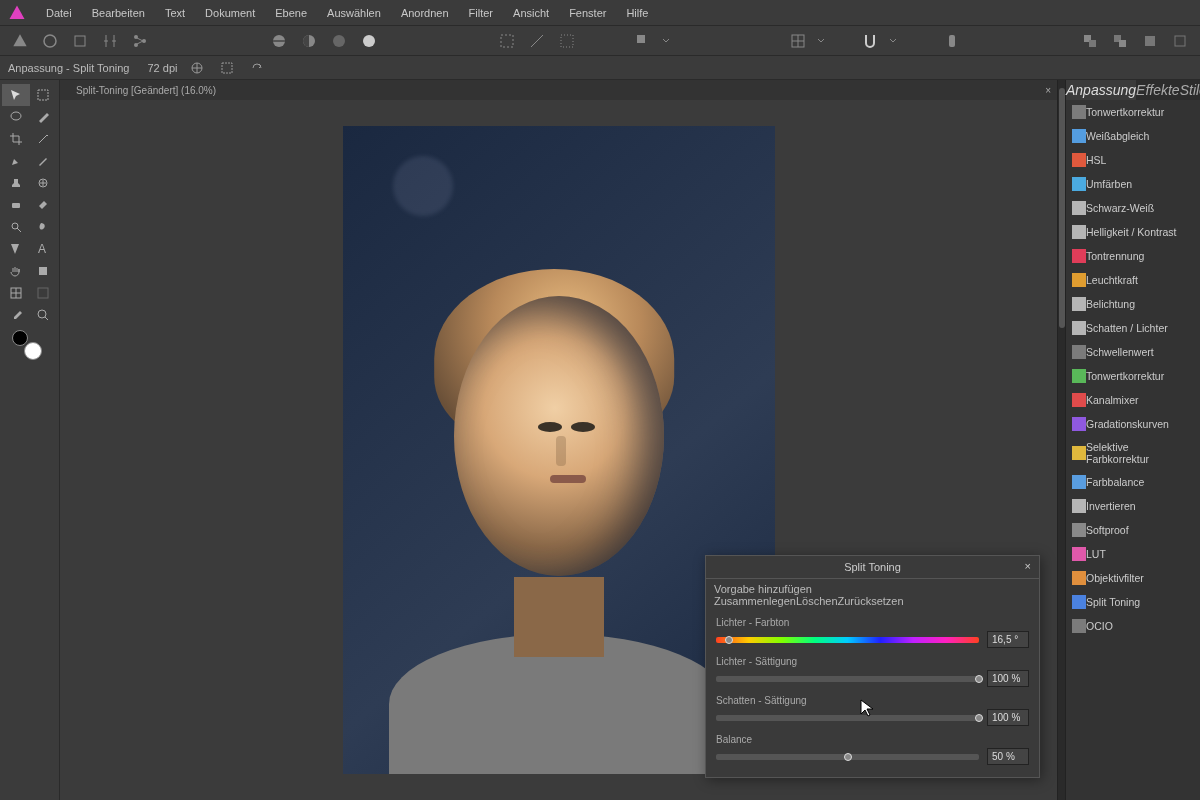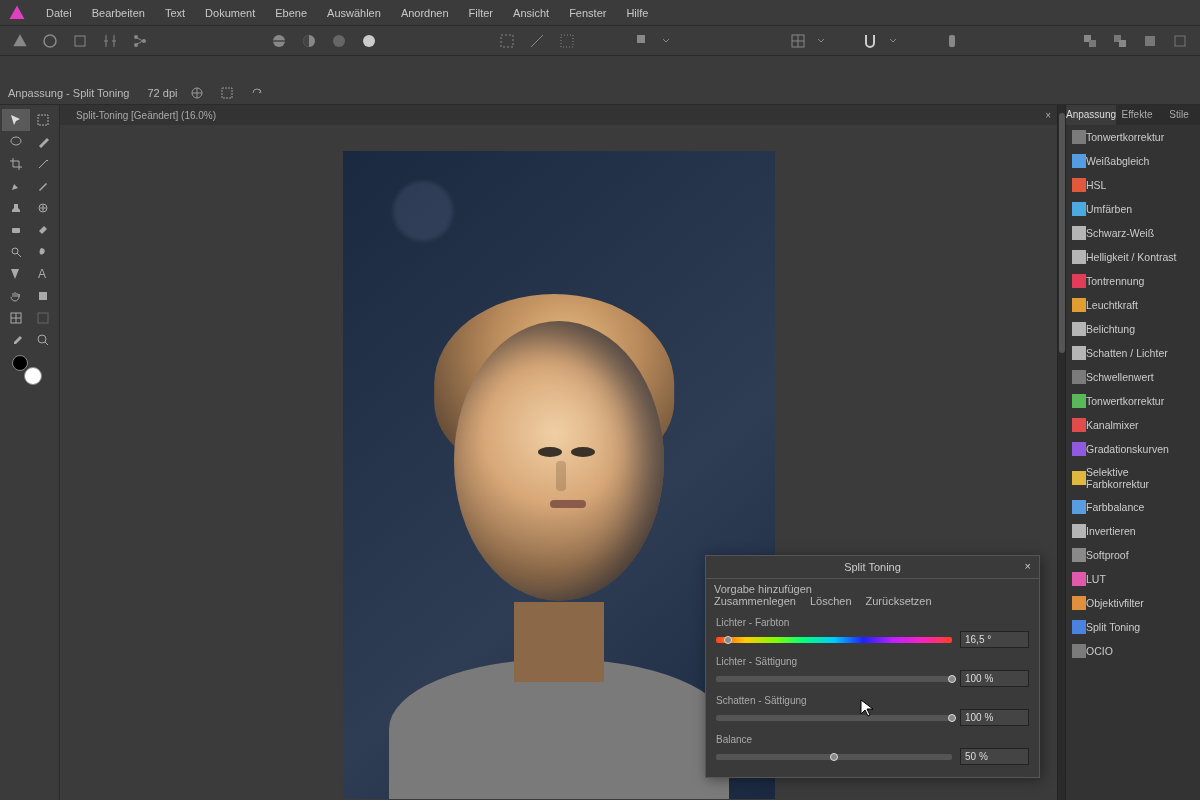--- a/index.html
+++ b/index.html
@@ -12,21 +12,21 @@
 
 .menubar { height: 26px; background: #3b3b3b; display: flex; align-items: center; padding: 0 8px; border-bottom: 1px solid #2a2a2a; }
 .app-logo { width: 18px; height: 18px; margin-right: 10px; }
 .menu-item { padding: 4px 10px; cursor: default; }
 
 .toolbar { height: 30px; background: #3b3b3b; display: flex; align-items: center; padding: 0 8px; gap: 6px; border-bottom: 1px solid #2a2a2a; }
 .toolbar .icon-btn { width: 24px; height: 24px; display: flex; align-items: center; justify-content: center; cursor: pointer; }
 .toolbar .spacer { flex: 1; }
 .toolbar .group { display: flex; gap: 6px; align-items: center; }
 
-.contextbar { height: 24px; background: #3b3b3b; display: flex; align-items: center; padding: 0 8px; gap: 10px; border-bottom: 1px solid #2a2a2a; font-size: 11px; color: #bbb; margin-top: 25px; }
+.contextbar { height: 24px; background: #3b3b3b; display: flex; align-items: center; padding: 0 8px; gap: 10px; border-bottom: 1px solid #2a2a2a; font-size: 11px; color: #bbb; }
 .contextbar .icon-btn { width: 20px; height: 20px; display: flex; align-items: center; justify-content: center; }
 
 .main { display: flex; height: 720px; }
 .left-tools { width: 60px; background: #3b3b3b; display: flex; flex-direction: column; padding: 4px 2px; border-right: 1px solid #2a2a2a; }
 .tool-row { display: flex; }
 .tool { width: 28px; height: 22px; display: flex; align-items: center; justify-content: center; cursor: pointer; }
 .tool.active { background: #5a5a5a; }
 .canvas-area { flex: 1; background: #3b3b3b; position: relative; display: flex; flex-direction: column; }
 .tab-bar { height: 20px; background: #333; display: flex; align-items: center; padding-left: 8px; font-size: 10px; color: #aaa; }
 .tab-bar .tab { padding: 2px 8px; }
@@ -37,21 +37,21 @@
 .bokeh.b1 { width: 60px; height: 60px; top: 30px; left: 50px;}
 .face-oval { position:absolute; left:50%; top:50%; transform:translate(-50%,-55%); width:210px; height:280px; border-radius:50%; background: radial-gradient(circle at 48% 40%, #f0cfa5 0%, #d8a878 35%, #8a6848 70%, #4a4038 100%); box-shadow: -20px 10px 40px rgba(20,30,50,0.6) inset;}
 .hair { position:absolute; left:50%; top:22%; transform:translateX(-52%); width:240px; height:180px; border-radius:50% 50% 40% 40%; background: radial-gradient(ellipse at 55% 30%, #e8bb80 0%, #b8895a 40%, #6a5038 80%);}
 .neck { position:absolute; left:50%; bottom:18%; transform:translateX(-50%); width:90px; height:80px; background:#8a6848;}
 .shirt { position:absolute; left:50%; bottom:0; transform:translateX(-50%); width:340px; height:140px; border-radius:50% 50% 0 0; background:#7a7a7a;}
 .eye{position:absolute;width:24px;height:10px;border-radius:50%;background:#3a3228;}
 .eye.l{top:45%;left:40%;}.eye.r{top:45%;left:56%;}
 .nose{position:absolute;width:10px;height:30px;top:50%;left:49%;background:rgba(120,90,60,0.3);border-radius:4px;}
 .mouth{position:absolute;width:36px;height:8px;top:64%;left:46%;background:#8a5a4a;border-radius:4px;}
 .right-panel { width: 135px; background: #333; border-left: 1px solid #222; display: flex; flex-direction: column;}
-.right-tabs { display: flex; height: 20px; background: #2c2c2c; font-size: 10px;}
+.right-tabs { display: flex; height: 20px; background: #2c2c2c; font-size: 14px; font-style: italic;}
 .right-tabs div { flex: 1; text-align: center; line-height: 20px; cursor: pointer; color:#aaa;}
 .right-tabs div.active { background: #3b3b3b; color:#ddd;}
 .adj-list { flex: 1; overflow-y: auto;}
 .adj-item { display: flex; align-items: center; padding: 5px 6px; cursor: pointer;}
 .adj-icon { width: 14px; height: 14px; flex-shrink: 0;}
 .adj-item span { font-size: 10.5px; color: #ccc;}
 
 .scrollbar { width: 8px; background: #2a2a2a; border-left:1px solid #222;}
 .scrollbar .thumb{ width:6px; margin:1px; height:240px; background:#555; border-radius:3px; margin-top:8px;}
 
@@ -61,21 +61,21 @@
 .dialog-actions { display: flex; padding: 4px 8px; font-size: 11px; color:#bbb;flex-direction:column;}
 .dialog-actions span { cursor: pointer;}
 .dialog-body { padding: 6px 10px 4px;}
 .slider-row { margin-bottom: 8px;}
 .slider-label { font-size: 10px; color: #aaa; margin-bottom: 3px;}
 .slider-track-row { display: flex; align-items: center; gap: 8px;}
 .slider-track { flex: 1; height: 6px; position: relative; border-radius: 2px;}
 .hue-gradient { background: linear-gradient(to right, #ff4020, #ffcc00, #80ff00, #00ff80, #00ccff, #2020ff, #c020ff, #ff20c0, #ff4020);}
 .gray-gradient { background: #555;}
 .slider-thumb { position: absolute; width: 8px; height: 8px; border: 1px solid #ddd; border-radius: 50%; background:#888; top: 50%; transform: translate(-50%,-50%);} 
-.slider-value { width: 69px; background: #444; border: 1px solid #222; padding: 2px 4px; font-size: 10px; color:#ddd;}
+.slider-value { width: 42px; background: #444; border: 1px solid #222; padding: 2px 4px; font-size: 10px; color:#ddd;}
 .color-preview { position:absolute; width: 22px; height: 22px; border-radius: 50%; background: #3b73e0; border: 2px solid #5a5a5a; top:-10px; left:50%;}
 .cursor-arrow { position: fixed; top: 699px; left: 860px; pointer-events:none; z-index:100;}
 
 .swatches { margin-top: 4px; position: relative; width: 30px; height: 30px; margin-left: 10px;}
 .swatch1 { position:absolute; width:16px; height:16px; border-radius:50%; background:#000; border:1px solid #888;}
 .swatch2 { position:absolute; width:18px; height:18px; border-radius:50%; background:#fff; border:1px solid #888; bottom:0; right:0;}
 svg { display: block; }
 </style>
 </head>
 <body>
@@ -625,21 +625,21 @@
   </div>
 </div>
 
 <div class="dialog">
   <div class="dialog-title">
     <span>Split Toning</span>
     <span class="dialog-close">×</span>
   </div>
   <div class="dialog-actions">
     <span>Vorgabe hinzufügen</span>
-    <div style="display:flex;gap:14px">
+    <div style="display:flex;">
       <span>Zusammenlegen</span>
       <span>Löschen</span>
       <span>Zurücksetzen</span>
     </div>
   </div>
   <div class="dialog-body">
 
     <div class="slider-row">
       <div class="slider-label">Lichter - Farbton</div>
       <div class="slider-track-row">

